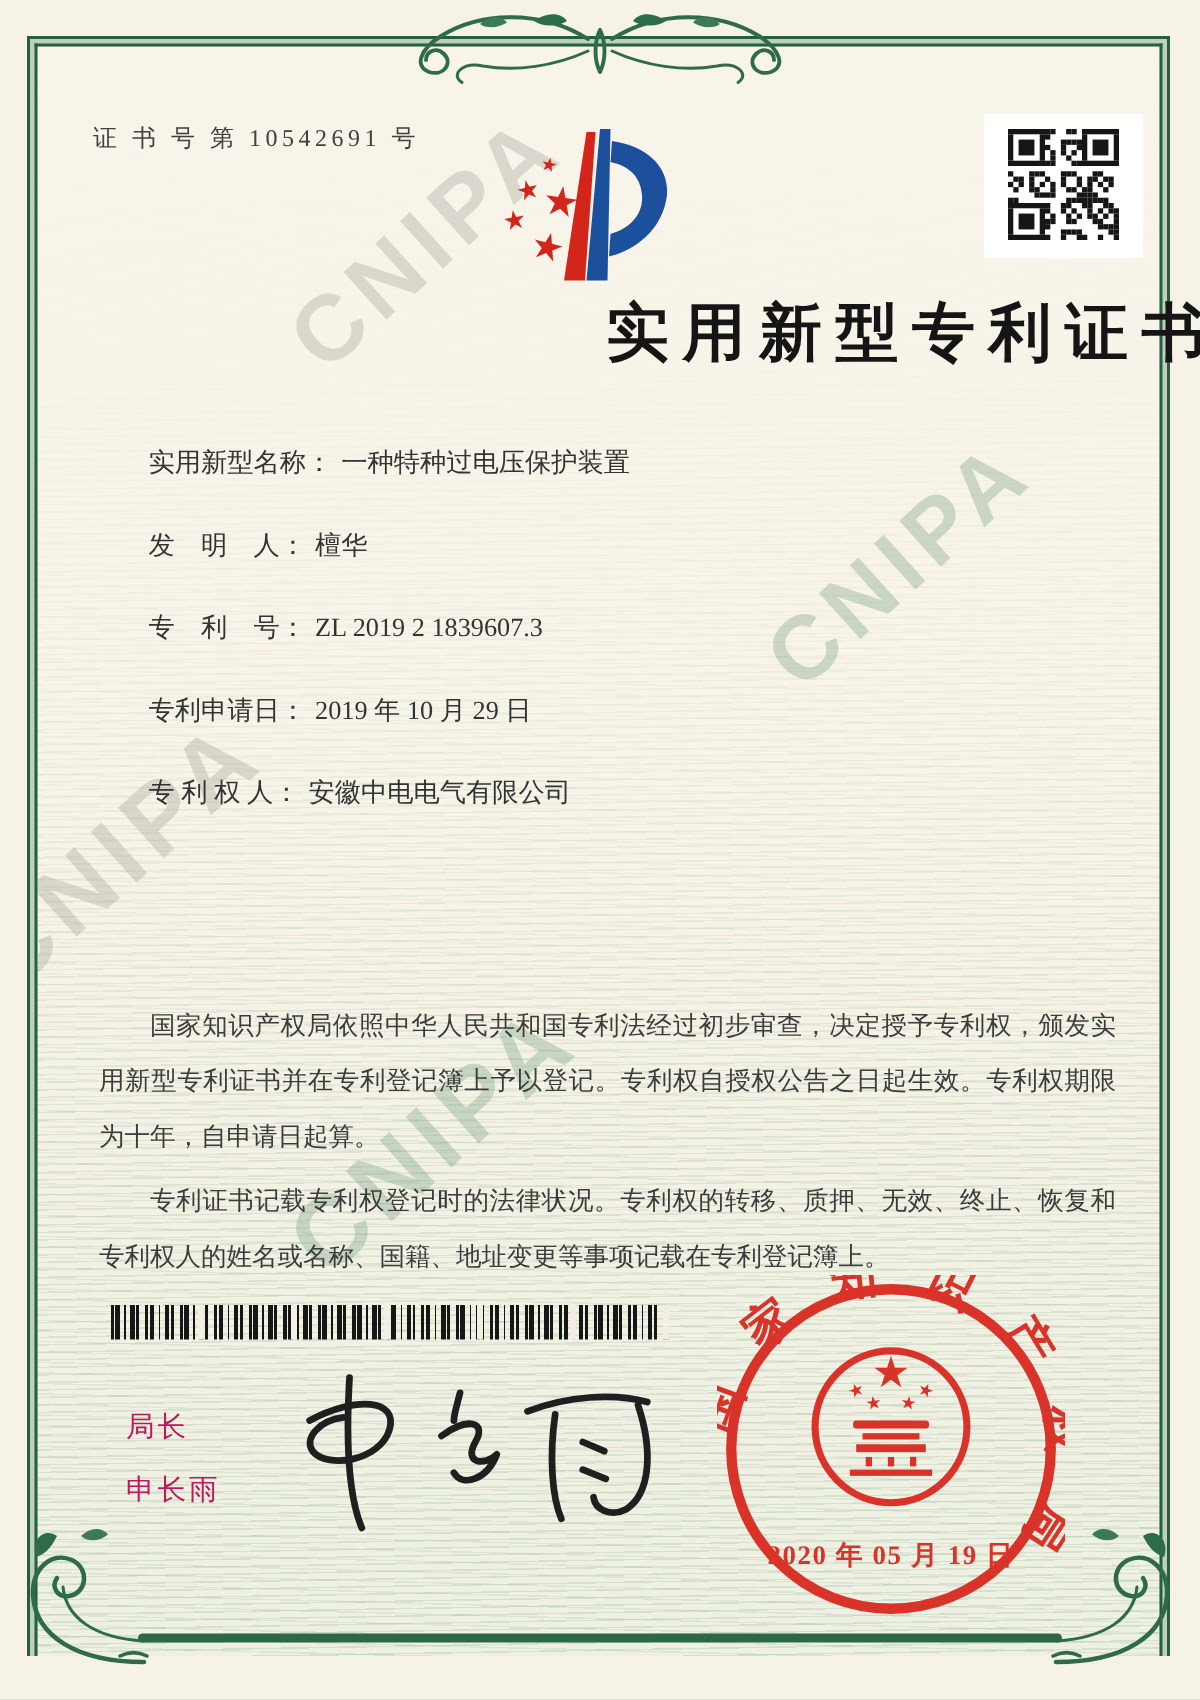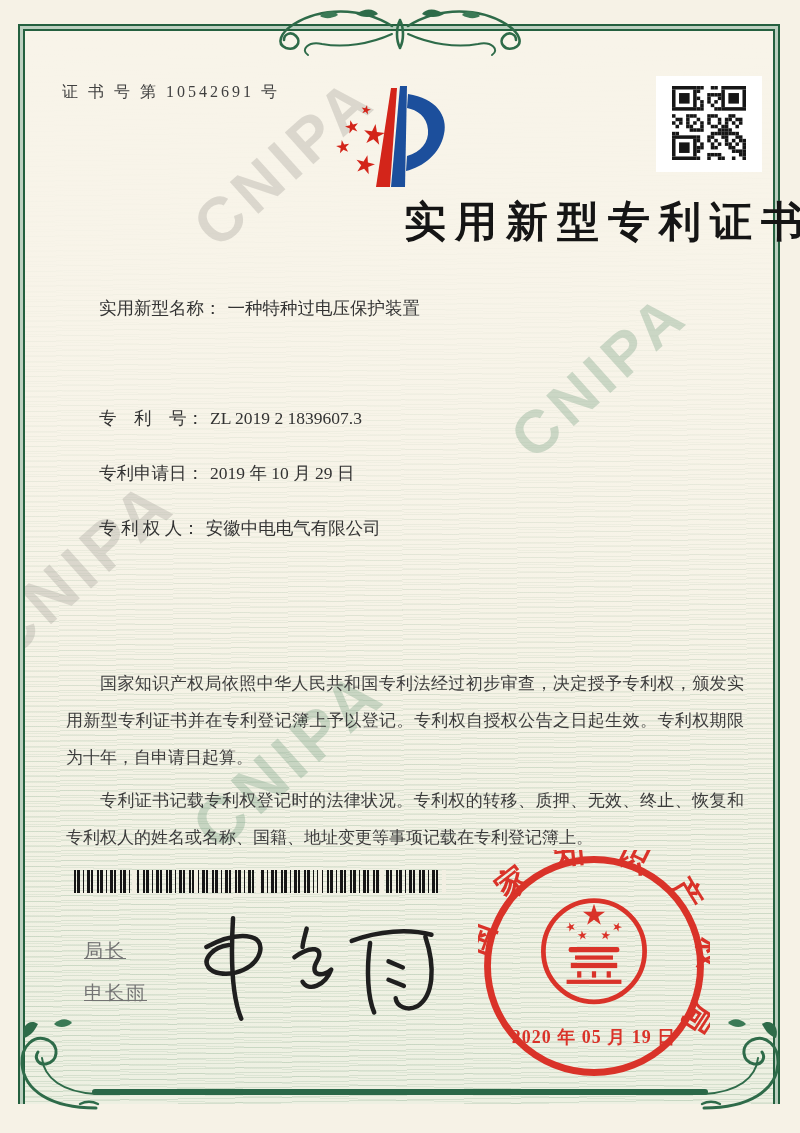--- a/index.html
+++ b/index.html
@@ -36,21 +36,21 @@
              line-height:37px;color:#3c3c3c;text-align:justify;}
   .body-text p{margin:6px;text-indent:2em;}
 
   .barcode{position:absolute;left:74px;top:870px;width:372px;height:23px;
     background:
       repeating-linear-gradient(90deg, rgba(246,242,230,0) 0 58px, #f2efe2 58px 62px),
       repeating-linear-gradient(90deg,#161616 0 2px,rgba(0,0,0,0) 2px 3px,#161616 3px 6px,
         rgba(0,0,0,0) 6px 9px,#161616 9px 10px,rgba(0,0,0,0) 10px 13px,#161616 13px 16px,
         rgba(0,0,0,0) 16px 17px,#161616 17px 19px,rgba(0,0,0,0) 19px 23px);}
 
-  .signer{position:absolute;left:84px;font-size:19px;color:#737373;letter-spacing:2px;text-decoration:underline;}
+  .signer{position:absolute;left:84px;font-size:19px;color:#be185d;letter-spacing:2px;}
   .footer{position:absolute;left:0;top:1075px;width:100%;text-align:center;
           font-size:14px;letter-spacing:2px;color:#2f3a33;}
 
   .qr-patch{position:absolute;left:656px;top:76px;width:106px;height:96px;background:#fff;}
   .bottom-bar{position:absolute;left:92px;top:1089px;width:616px;height:6px;background:#2a6848;border-radius:3px;}
   svg{display:block;}
 </style>
 </head>
 <body>
 
@@ -239,20 +239,23 @@
         <rect x="6" y="15" width="1" height="5"></rect>
         <rect x="2" y="16" width="3" height="3"></rect>
       </g>
   </svg>
 
   <div class="title">实用新型专利证书</div>
 
   <div class="field" style="top:296px">
     <span>实用新型名称：</span><span class="fvalue">一种特种过电压保护装置</span>
   </div>
+  <div class="field" style="top:351px">
+    <span>发　明　人：</span><span class="fvalue">檀华</span>
+  </div>
   <div class="field" style="top:406px">
     <span>专　利　号：</span><span class="fvalue">ZL 2019 2 1839607.3</span>
   </div>
   <div class="field" style="top:461px">
     <span>专利申请日：</span><span class="fvalue">2019 年 10 月 29 日</span>
   </div>
   <div class="field" style="top:516px">
     <span>专 利 权 人：</span><span class="fvalue">安徽中电电气有限公司</span>
   </div>
 

